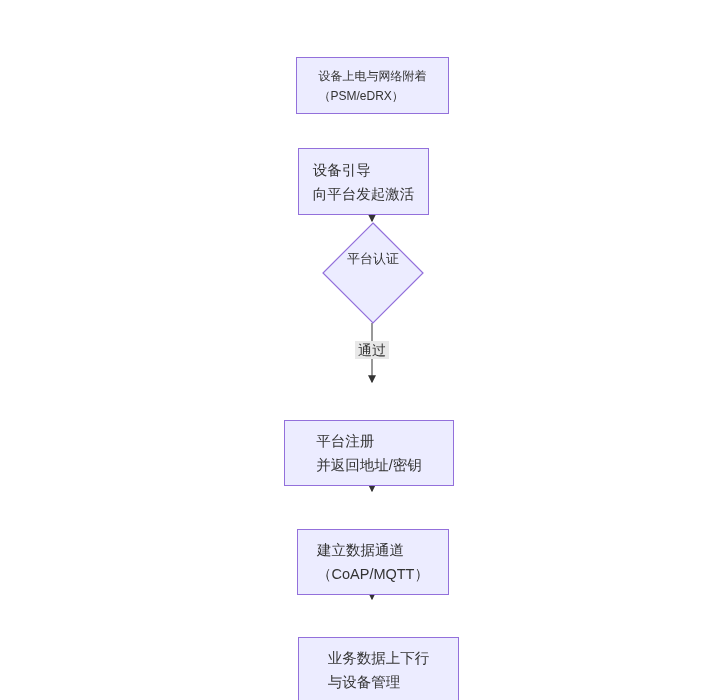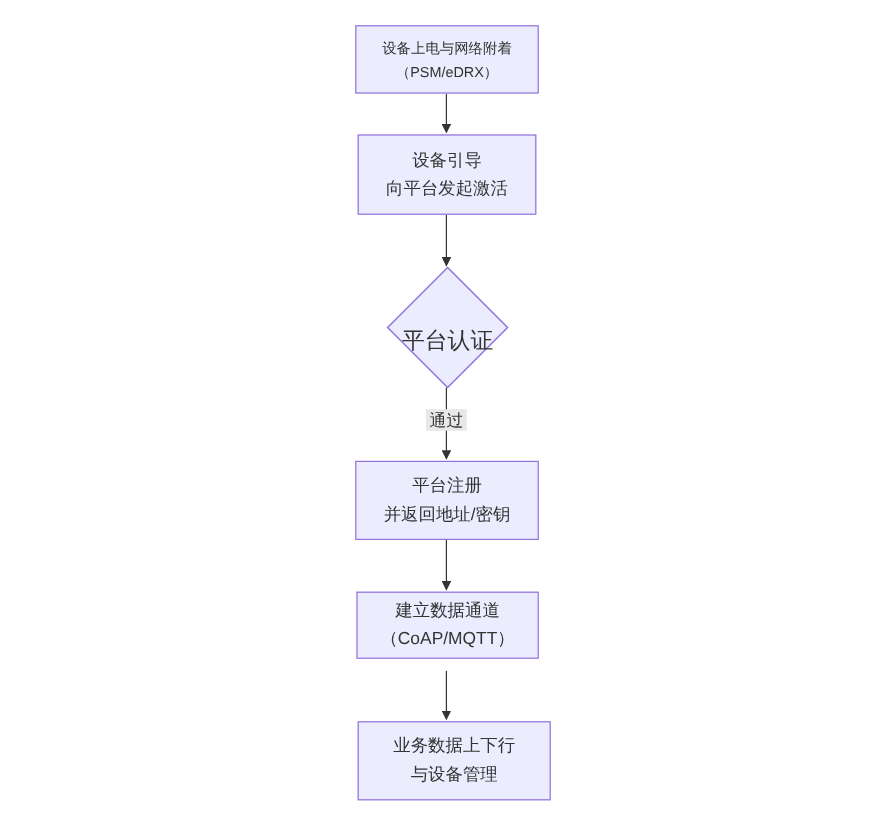--- a/index.html
+++ b/index.html
@@ -36,45 +36,45 @@
   }
   .node {
     position: absolute;
     box-sizing: border-box;
     background: var(--node-fill, #ECECFF);
     border: 1.3px solid var(--node-border, #9370DB);
     color: var(--text-color, #333333);
     display: flex;
     align-items: center;
     justify-content: center;
-    text-align: center;
     white-space: pre-line;
     font-size: 14.5px;
     line-height: 24px;
+    margin-top: 36px;
   }
   .node.small-font {
     font-size: 12px;
     line-height: 20px;
   }
   .node-a { left: 296px; top: 21px;  width: 153px; height: 57px; }
-  .node-b { left: 298px; top: 112px; width: 149px; height: 67px; }
-  .node-d { left: 296px; top: 384px; width: 153px; height: 66px; }
-  .node-e { left: 297px; top: 493px; width: 152px; height: 56px; }
+  .node-b { left: 298px; top: 112px; width: 131px; height: 67px; }
+  .node-d { left: 284px; top: 384px; width: 170px; height: 66px; }
+  .node-e { left: 297px; top: 493px; width: 152px; height: 66px; }
   .node-f { left: 298px; top: 601px; width: 161px; height: 66px; }
   .diamond-label {
     position: absolute;
     left: 313px;
-    top: 269px;
+    top: 244px;
     width: 120px;
     height: 30px;
     display: flex;
     align-items: center;
     justify-content: center;
     color: var(--text-color, #333333);
-    font-size: 19px;
+    font-size: 13px;
     background: transparent;
     font-family: Liberation Mono, monospace;
   }
   .edge-label {
     position: absolute;
     left: 372px;
     top: 350px;
     transform: translate(-50%, -50%);
     background: var(--edge-label-bg, #e8e8e8);
     color: var(--text-color, #333333);

